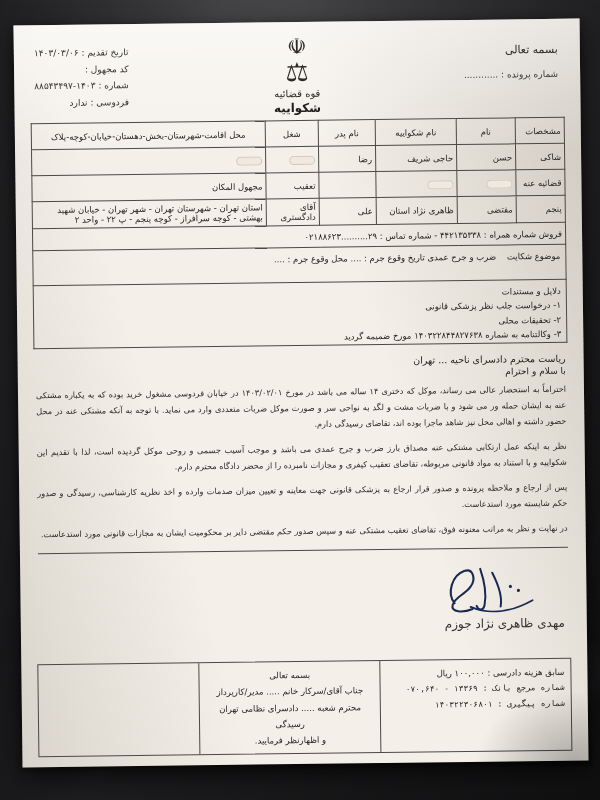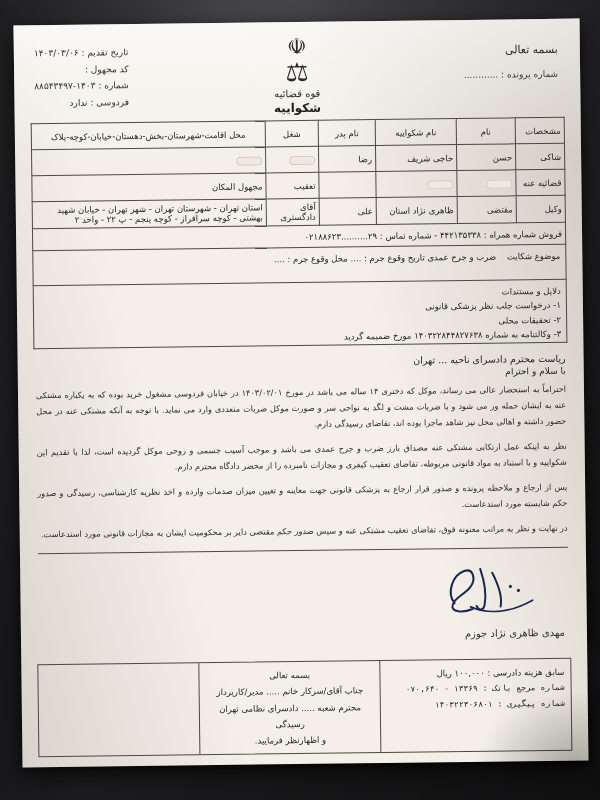--- a/index.html
+++ b/index.html
@@ -108,21 +108,21 @@
   .body{
     margin:0 2px;font-size:8.2px;line-height:1.95;text-align:justify;
     color:#2c2b27;
   }
   .body p{margin:0 0 9px;}
 
   .sign-area{
     position:relative;margin:10px 2px 0;height:92px;
     border-top:1px solid #4b4945;
   }
-  .sign-label{position:absolute;right:4px;bottom:2px;font-size:10px;color:#33312e;}
+  .sign-label{position:absolute;right:4px;bottom:10px;font-size:12px;color:#33312e;}
   .signature{
     position:absolute;right:8px;top:8px;width:120px;height:62px;
   }
 
   
   .footer{
     position:absolute;left:16px;right:16px;bottom:10px;
     border:1px solid #4b4945;display:flex;font-size:8.5px;color:#24231f;
   }
   .footer .cell{padding:5px 6px;line-height:1.9;}
@@ -186,21 +186,21 @@
           </tr>
           <tr>
             <td class="col-role">قضائیه عنه</td>
             <td><span class="redact"></span></td>
             <td><span class="redact"></span></td>
             <td></td>
             <td>تعقیب</td>
             <td>مجهول المکان</td>
           </tr>
           <tr>
-            <td class="col-role">وکیل</td>
+            <td class="col-role">پنجم</td>
             <td>مقتضی</td>
             <td>ظاهری نژاد استان</td>
             <td>علی</td>
             <td>آقای دادگستری</td>
             <td>استان تهران - شهرستان تهران - شهر تهران - خیابان شهید بهشتی - کوچه سرافراز - کوچه پنجم - پ ۲۲ - واحد ۲</td>
           </tr>
           <tr>
             <td colspan="6" style="height:15px">فروش شماره همراه : ۴۴۲۱۳۵۳۳۸ - شماره تماس : ۲۹..........۰۲۱۸۸۶۲۳</td>
           </tr>
         </tbody>

